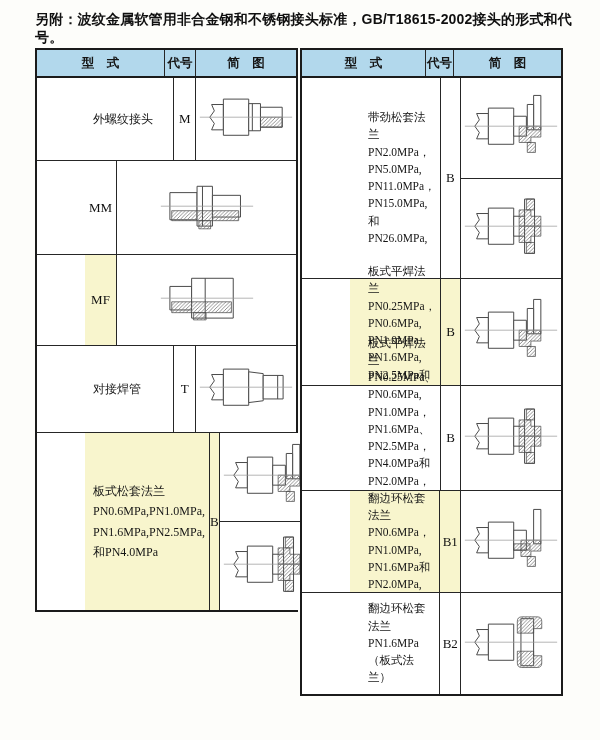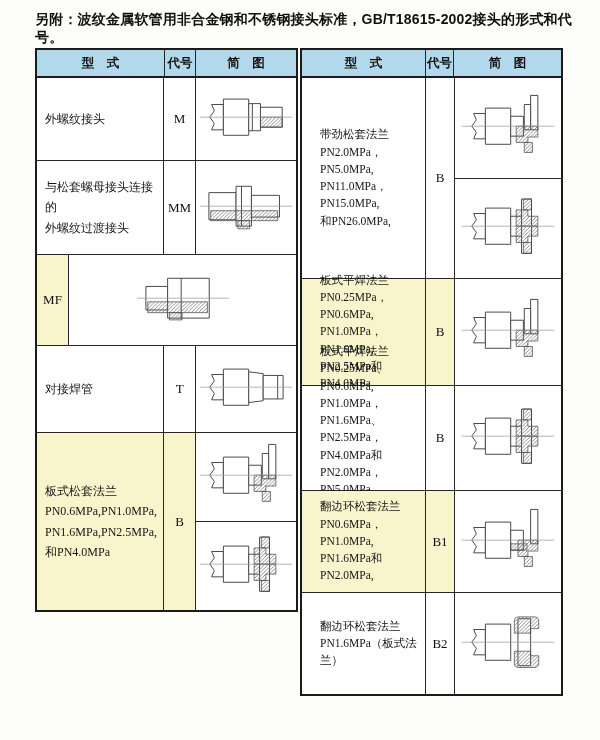--- a/index.html
+++ b/index.html
@@ -18,21 +18,21 @@
     border:2px solid #1b1b1b;background:#ffffff;
   }
   #left-table{left:35px;width:259px;}
   #right-table{left:300px;width:259px;}
   .thead{
     display:flex;height:26px;border-bottom:2px solid #1b1b1b;
     background:#b2d8ec;
     font-size:12.5px;font-weight:600;
   }
   .thead .hcell{display:flex;align-items:center;justify-content:center;white-space:pre;}
-  .row{display:flex;}
+  .row{display:flex;padding-left:48px;}
   .row:not(:last-child){border-bottom:1.5px solid #262626;}
   .c-type{
     display:flex;align-items:center;
     padding:4px 4px 4px 8px;box-sizing:border-box;
     border-right:1.5px solid #262626;
     background:#fff;
   }
   .c-code{
     display:flex;align-items:center;justify-content:center;
     border-right:1.5px solid #262626;
@@ -93,24 +93,20 @@
               <rect x="71" y="40" width="24" height="11" fill="url(#ht0)" stroke-width="0.8"></rect>
               <line x1="4" y1="40" x2="106" y2="40" stroke="#999" stroke-width="0.8"></line>
             </g>
           </svg>
         </div>
       </div>
   </div>
 
 
   <div class="row" style="height:93px">
-    <div class="c-type">
-        <span class="type-text">与松套螺母接头连接的
-外螺纹过渡接头</span>
-      </div>
     <div class="c-code">MM</div>
     <div class="c-diag">
         <div class="sub">
           <svg viewBox="0 0 110 84" width="100" height="76">
             <defs>
               <pattern id="ht2" width="4" height="4" patternUnits="userSpaceOnUse">
                 <path d="M0 4L4 0" stroke="#777" stroke-width="0.9"></path>
               </pattern>
             </defs>
             <g fill="none" stroke="#4a4a4a" stroke-width="1.1" stroke-linejoin="round">

